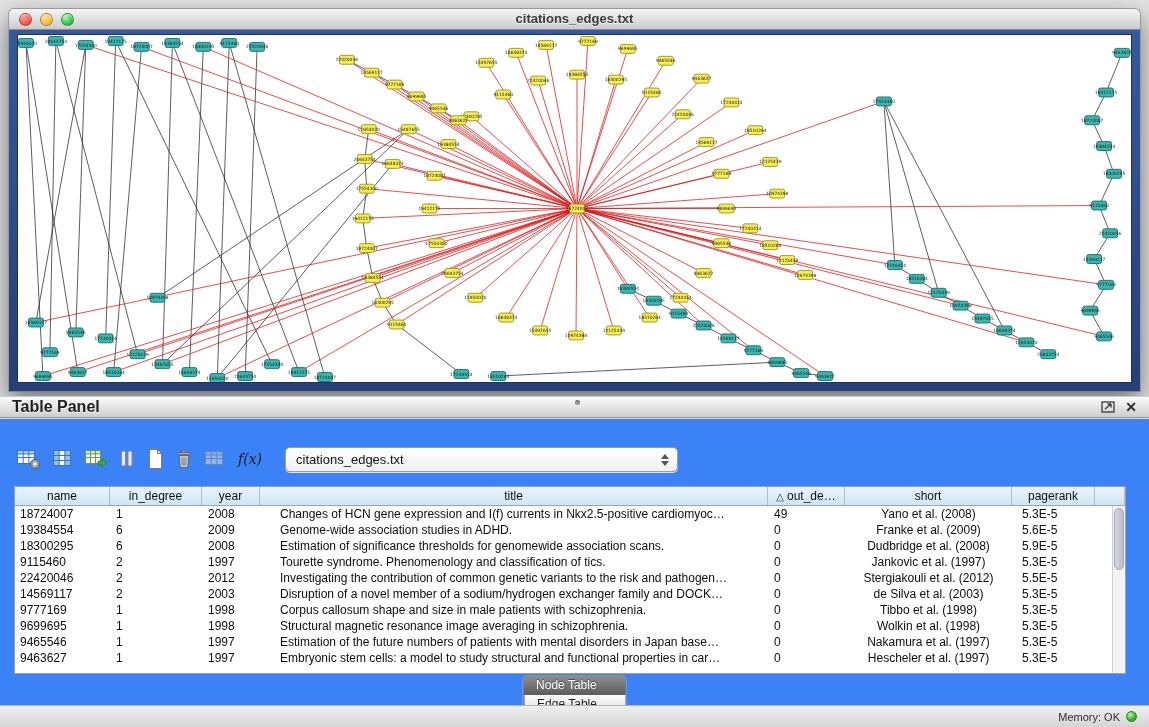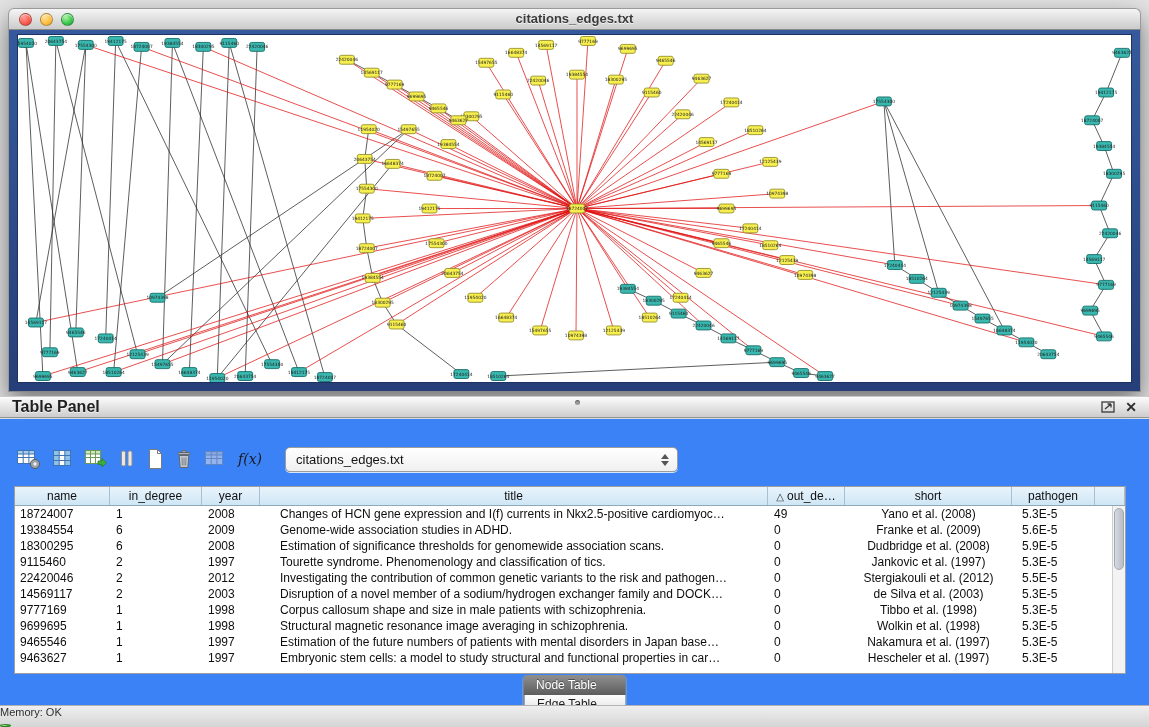--- a/index.html
+++ b/index.html
@@ -77,21 +77,21 @@
 
   .tabs { position:absolute; left:50%; top:256px; transform:translateX(-50%); display:inline-flex;
           border:1px solid #8d8d8d; border-radius:4px; overflow:hidden; box-shadow:0 1px 0 rgba(255,255,255,.8);flex-direction:column; }
   .tab { padding:2px 13px 3px 13px; font-size:12px; color:#1c1c1c; background:linear-gradient(#fdfdfd,#dfdfdf);
          border-left:1px solid #9a9a9a; }
   .tab:first-child { border-left:none; }
   .tab.selected { background:linear-gradient(#8e8e8e,#5c5c5c); color:#fff; text-shadow:0 -1px 0 rgba(0,0,0,.4); }
 
   .statusbar { position:absolute; left:0; right:0; bottom:0; height:22px;
                background:linear-gradient(#efefef,#d5d5d5); border-top:1px solid #b2b2b2;
-               display:flex; justify-content:flex-end; gap:6px; padding-right:12px;flex-direction:column; }
+               display:flex; align-items:center; justify-content:flex-end; gap:6px; padding-right:12px; }
   .mem-label { font-size:11px; color:#2e2e2e; }
   .mem-dot { width:11px; height:11px; border-radius:50%; border:1px solid #2a7d22;
              background:radial-gradient(circle at 35% 30%, #c2f7b2, #37b52d 60%, #1f8c18); }
 </style>
 </head>
 <body>
 
 <div class="screen">
 
   <div class="net-window">
@@ -811,21 +811,21 @@
             <span>title</span>
           </div>
           <div class="th c4">
             <span class="sort-glyph">△</span>
             <span>out_de…</span>
           </div>
           <div class="th c5">
             <span>short</span>
           </div>
           <div class="th c6">
-            <span>pathogen</span>
+            <span>pagerank</span>
           </div>
           <div class="th cf"></div>
         </div>
       <div id="tbody">
           <div class="tr">
             <div class="td c0">18724007</div>
             <div class="td c1">1</div>
             <div class="td c2">2008</div>
             <div class="td c3">Changes of HCN gene expression and I(f) currents in Nkx2.5-positive cardiomyoc…</div>
             <div class="td c4">49</div>

